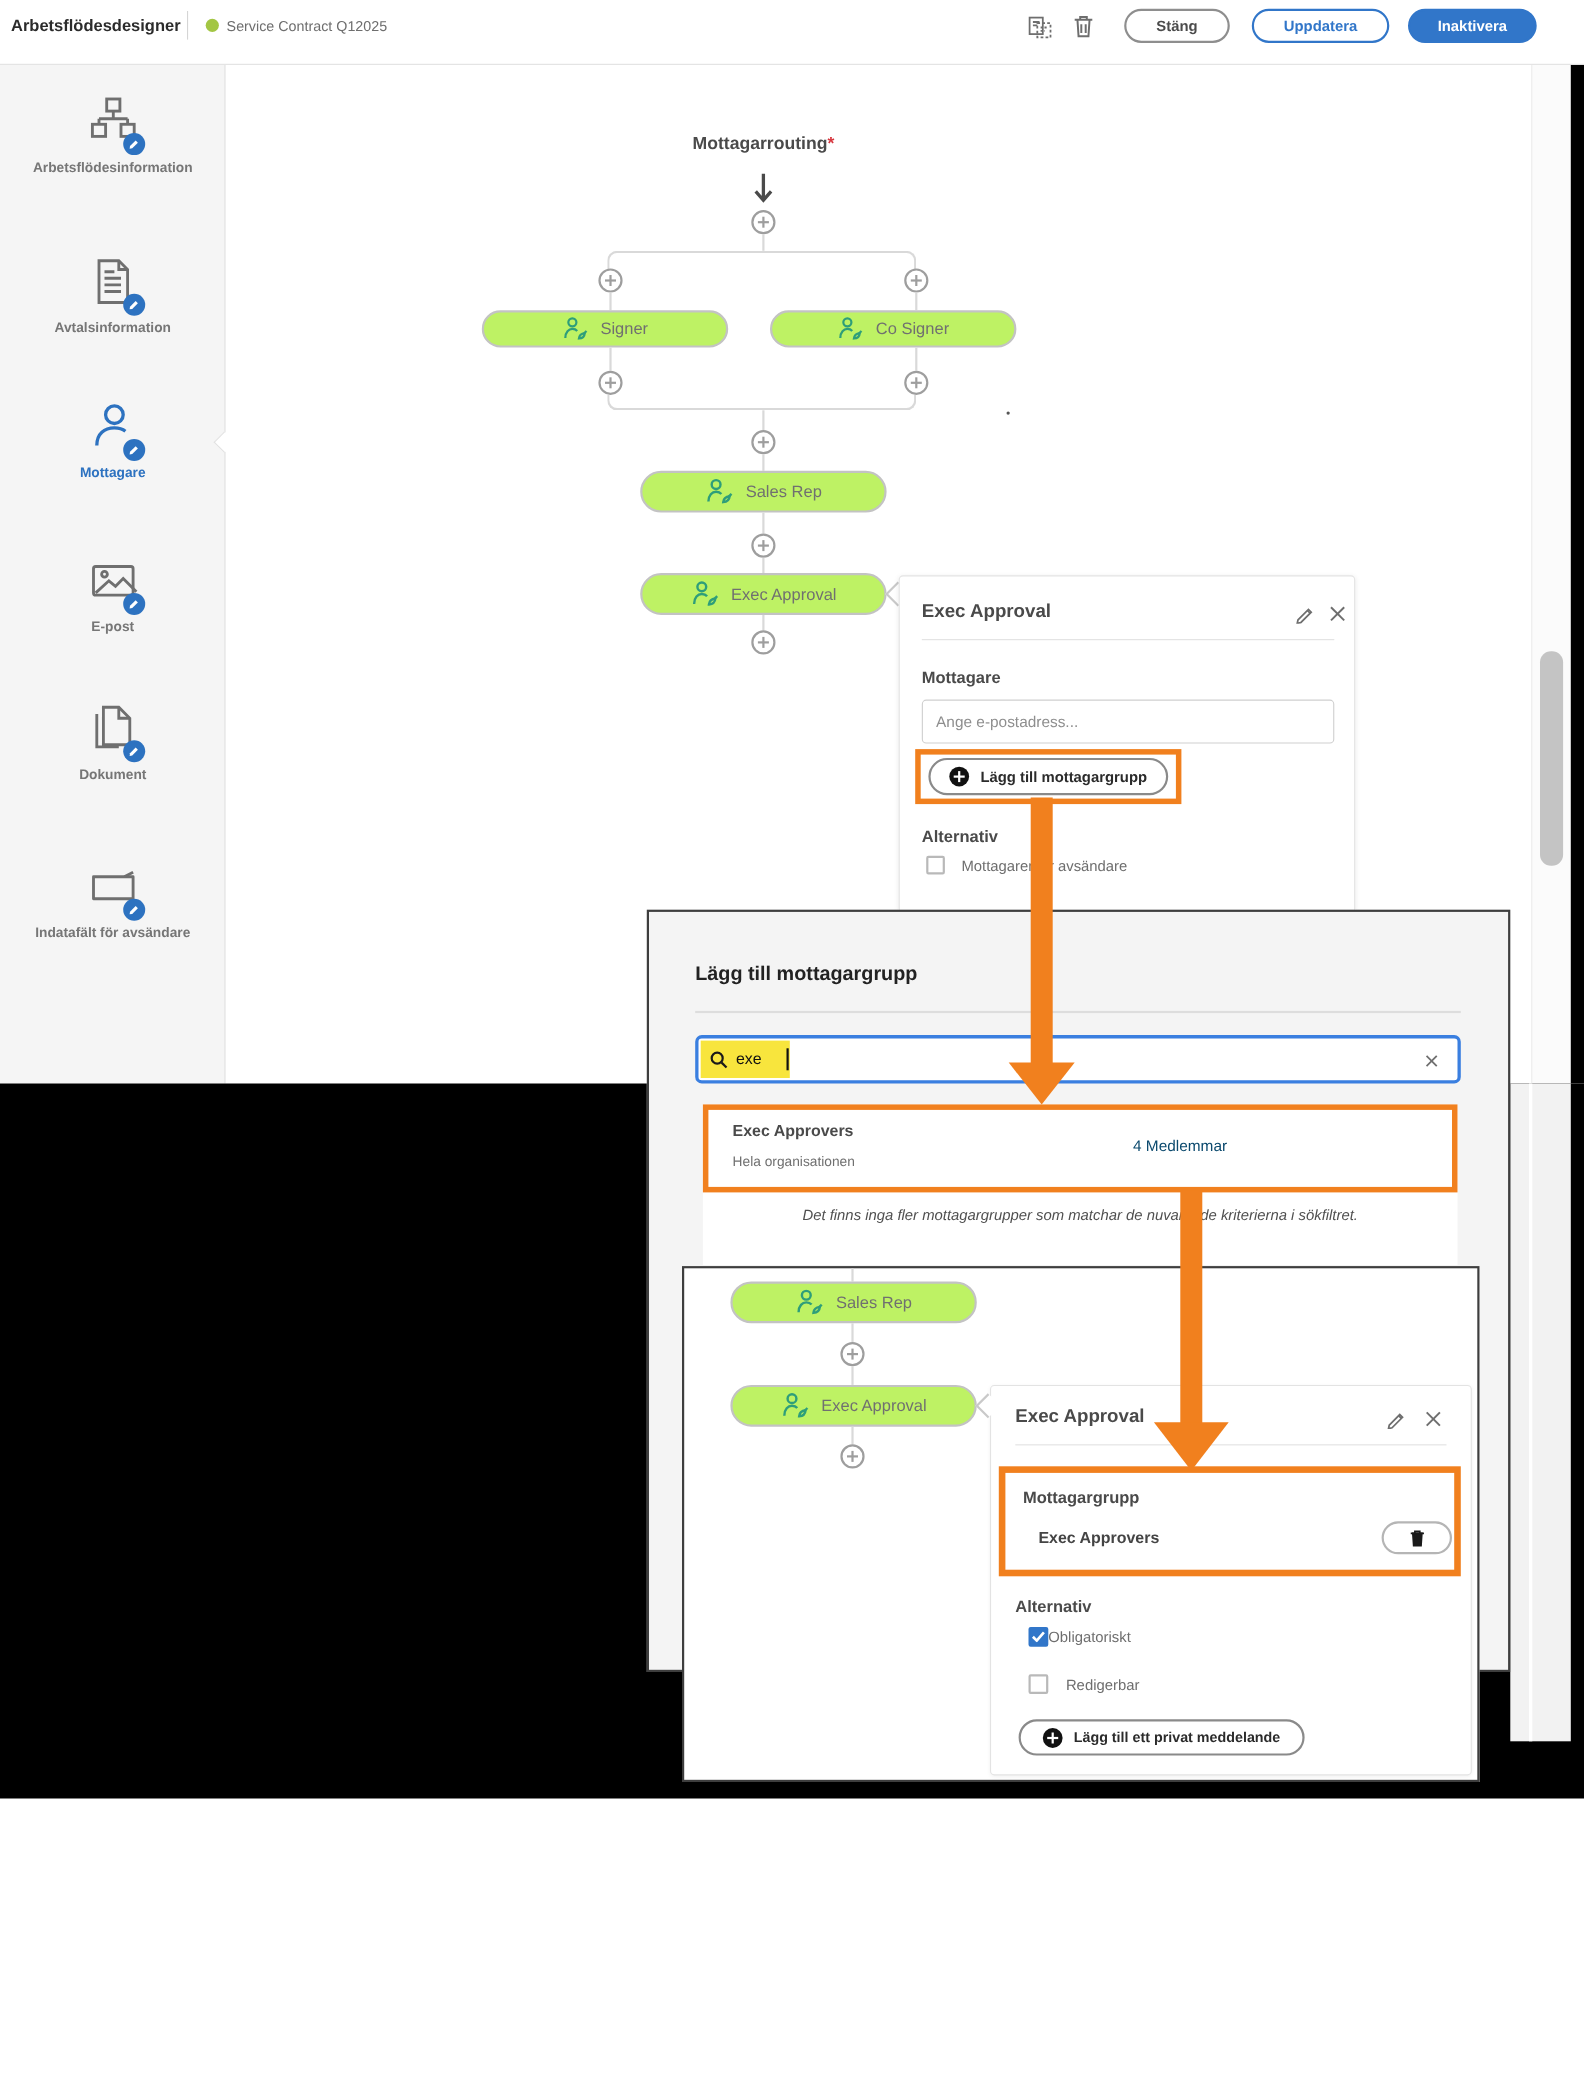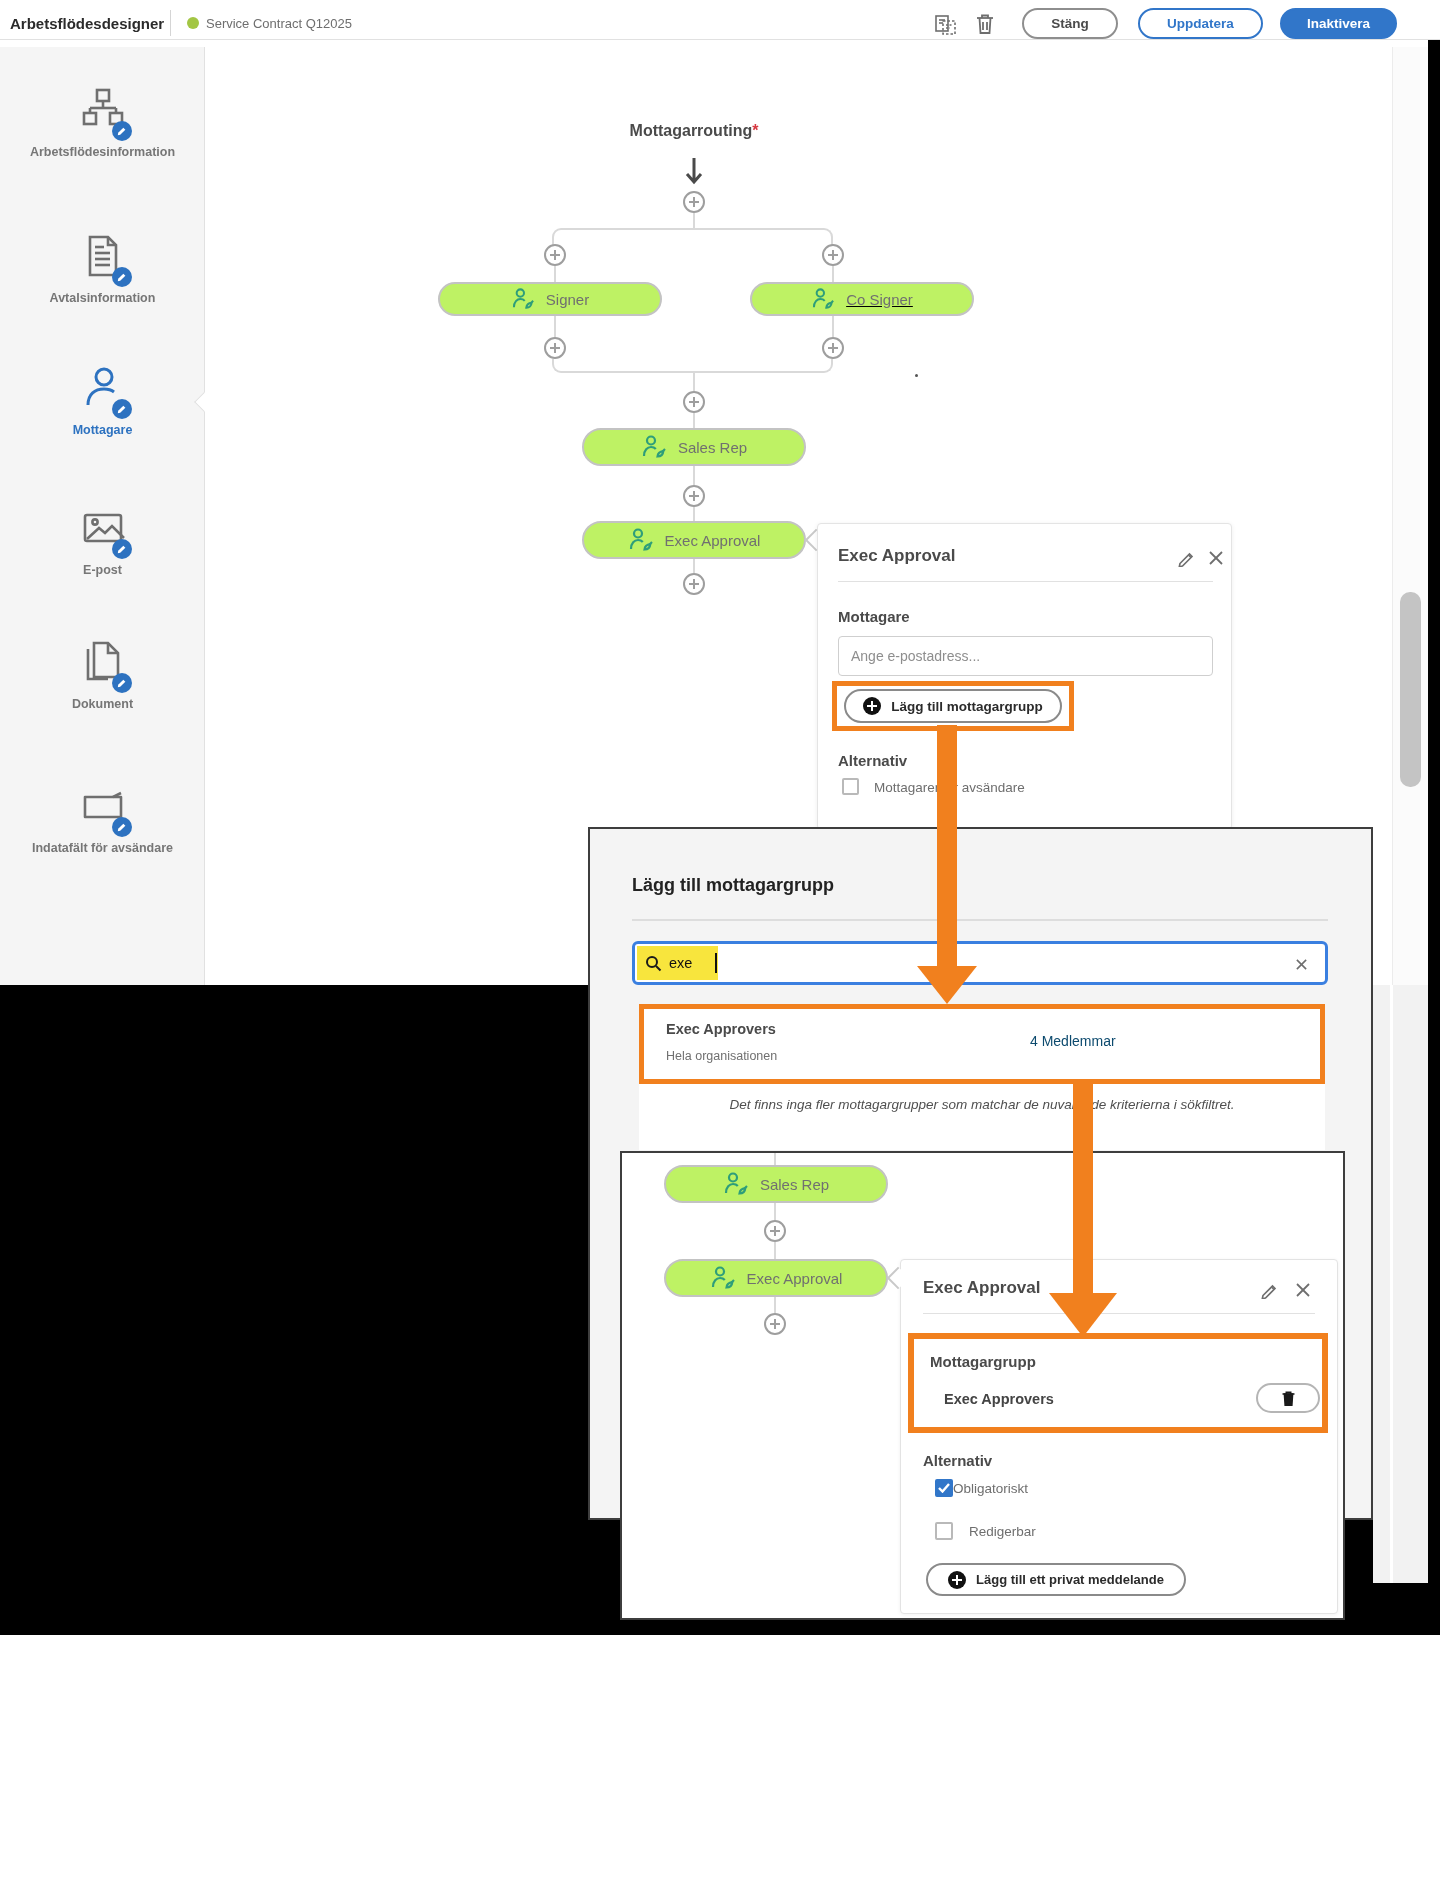--- a/index.html
+++ b/index.html
@@ -1,21 +1,21 @@
 <!DOCTYPE html>
 <html><head>
 <meta charset="utf-8">
 <style>
   * { margin:0; padding:0; box-sizing:border-box; }
   body { font-family:"Liberation Sans", sans-serif; background:#fff; }
   #stage { position:relative; width:1440px; height:1886px; overflow:hidden; background:#fff; }
   .abs { position:absolute; }
 
   
-  #header { left:0; top:0; width:1440px; height:40px; background:#fff; border-bottom:1px solid #e1e1e1; z-index:10; }
+  #header { left:0; top:0; width:1440px; height:59px; background:#fff; border-bottom:1px solid #e1e1e1; z-index:10; }
   .app-title { left:10px; top:0; line-height:47px; font-size:15px; font-weight:700; color:#2b2b2b; }
   .hdr-divider { left:170px; top:10px; width:1px; height:26px; background:#d5d5d5; }
   .status-dot { left:187px; top:17px; width:12px; height:12px; border-radius:50%; background:#a3c644; }
   .doc-name { left:206px; top:0; line-height:47px; font-size:13px; color:#6e6e6e; }
   .icon-btn { width:24px; height:24px; top:12px; display:flex; align-items:center; justify-content:center; color:#6e6e6e; cursor:pointer; }
   .pill-btn { top:8px; height:31px; border-radius:16px; display:flex; align-items:center; justify-content:center; font-size:13.5px; font-weight:700; cursor:pointer; background:#fff; }
   #btn-close { left:1022px; width:96px; border:2px solid #8e8e8e; color:#4b4b4b; }
   #btn-update { left:1138px; width:125px; border:2px solid #3176c9; color:#3176c9; }
   #btn-deactivate { left:1280px; width:117px; background:#3176c9; color:#fff; border:2px solid #3176c9; }
 
@@ -277,21 +277,21 @@
 
   <div class="abs node-pill sm" style="left:438px; top:282px; width:224px;">
     <svg width="26" height="22" viewBox="0 0 28 24" fill="none" stroke="#2e9e7a" stroke-width="2.2">
       <circle cx="10" cy="5.5" r="4"></circle>
         <path d="M3 21 c0-6 3.5-9 7-9 c2.2 0 3.8 .8 4.8 2"></path>
       <path d="M16.5 21.5 c.3-3.2 2.2-5 5.8-5.4 c-.3 3.6-2.2 5.2-5.8 5.4 z"></path>
         <path d="M21.5 16.5 l2.5-2.5"></path>
     </svg>
     <span class="nlabel">Signer</span>
   </div>
-  <div class="abs node-pill sm" style="left:750px; top:282px; width:224px;text-decoration:underline;">
+  <div class="abs node-pill sm" style="left:700px; top:282px; width:224px;">
     <svg width="26" height="22" viewBox="0 0 28 24" fill="none" stroke="#2e9e7a" stroke-width="2.2">
       <circle cx="10" cy="5.5" r="4"></circle>
         <path d="M3 21 c0-6 3.5-9 7-9 c2.2 0 3.8 .8 4.8 2"></path>
       <path d="M16.5 21.5 c.3-3.2 2.2-5 5.8-5.4 c-.3 3.6-2.2 5.2-5.8 5.4 z"></path>
         <path d="M21.5 16.5 l2.5-2.5"></path>
     </svg>
     <span class="nlabel">Co Signer</span>
   </div>
 
   <div class="abs vline" style="left:554px; top:316px; height:21px;"></div>

